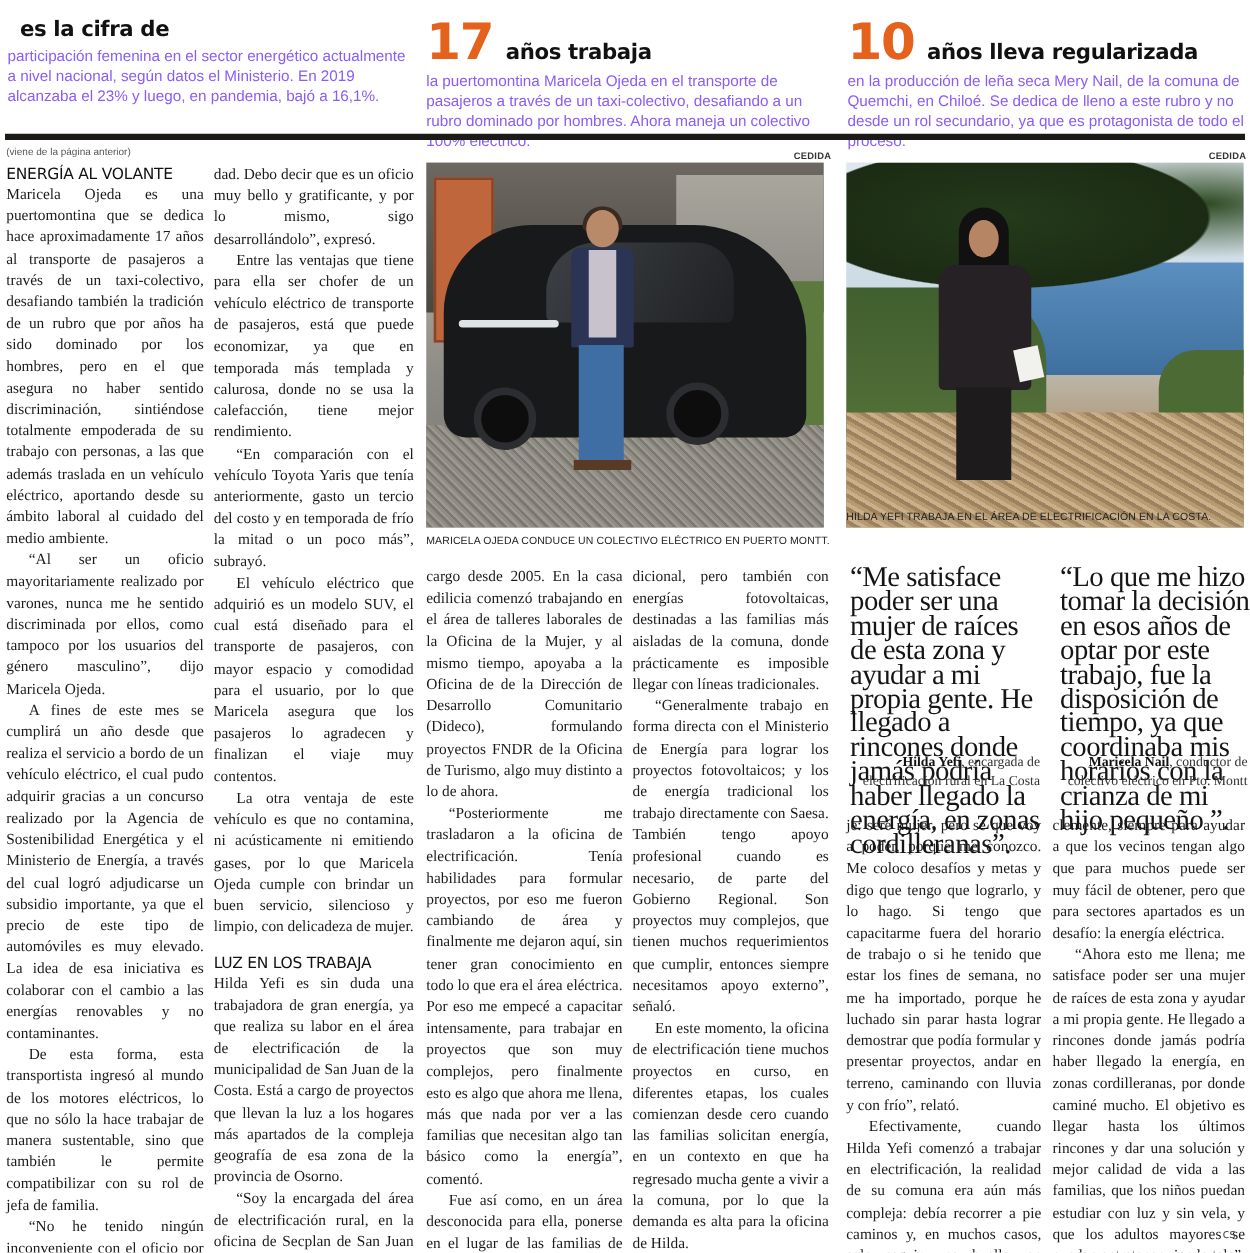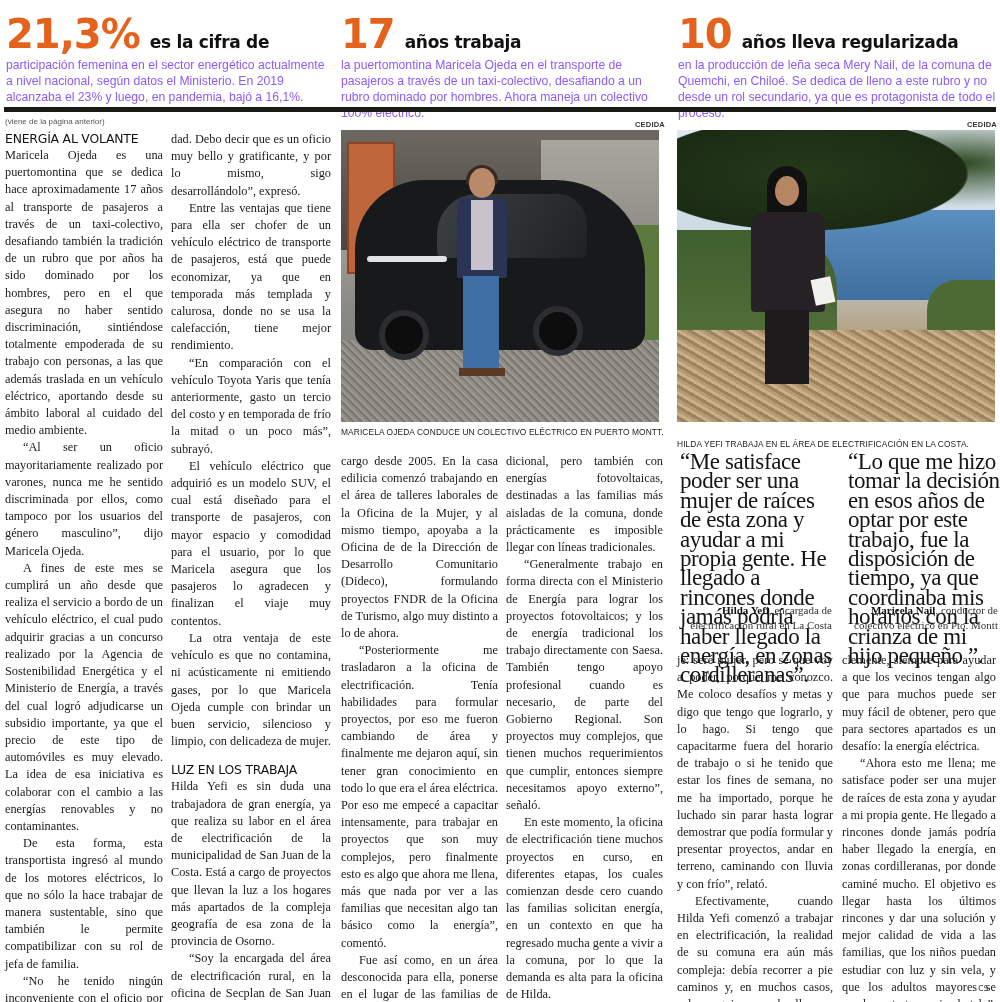--- a/index.html
+++ b/index.html
@@ -82,21 +82,20 @@
   #attr-1 { left: 672px; top: 603px; width: 160px; }
   #attr-2 { left: 838px; top: 603px; width: 160px; }
 
   .end-mark { position: absolute; left: 978px; top: 982px; font-family: "DejaVu Sans", sans-serif; font-size: 10px; color: #555; }
 </style>
 </head>
 <body>
 
 <div class="stat" id="stat-0">
   <div class="head">
-    <span class="num">21,3%</span>
     <span class="lead">es la cifra de</span>
   </div>
   <div class="desc">participación femenina en el sector energético actualmente a nivel nacional, según datos el Ministerio. En 2019 alcanzaba el 23% y luego, en pandemia, bajó a 16,1%.</div>
 </div>
 <div class="stat" id="stat-1">
   <div class="head">
     <span class="num">17</span>
     <span class="lead">años trabaja</span>
   </div>
   <div class="desc">la puertomontina Maricela Ojeda en el transporte de pasajeros a través de un taxi-colectivo, desafiando a un rubro dominado por hombres. Ahora maneja un colectivo 100% eléctrico.</div>
@@ -166,21 +165,21 @@
   <div class="rightbush"></div>
   <div class="ground"></div>
   <div class="person">
     <div class="p-hair"></div>
     <div class="p-face"></div>
     <div class="p-body"></div>
     <div class="p-paper"></div>
     <div class="p-legs"></div>
   </div>
 </div>
-<div class="caption" style="left:677px; top:439px;">HILDA YEFI TRABAJA EN EL ÁREA DE ELECTRIFICACIÓN EN LA COSTA.</div>
+<div class="caption" style="left:677px; top:408px;">HILDA YEFI TRABAJA EN EL ÁREA DE ELECTRIFICACIÓN EN LA COSTA.</div>
 
 <div class="col" id="col-3">
   <p>cargo desde 2005. En la casa edilicia comenzó trabajando en el área de talleres laborales de la Oficina de la Mujer, y al mismo tiempo, apoyaba a la Oficina de de la Dirección de Desarrollo Comunitario (Dideco), formulando proyectos FNDR de la Oficina de Turismo, algo muy distinto a lo de ahora.</p>
   <p class="ind">“Posteriormente me trasladaron a la oficina de electrificación. Tenía habilidades para formular proyectos, por eso me fueron cambiando de área y finalmente me dejaron aquí, sin tener gran conocimiento en todo lo que era el área eléctrica. Por eso me empecé a capacitar intensamente, para trabajar en proyectos que son muy complejos, pero finalmente esto es algo que ahora me llena, más que nada por ver a las familias que necesitan algo tan básico como la energía”, comentó.</p>
   <p class="ind">Fue así como, en un área desconocida para ella, ponerse en el lugar de las familias de localidades apartadas le permitió ir logrando sus objetivos, trabajando en proyectos de electrificación rural a través de extensión de líneas, lo más tra-</p>
 </div>
 
 <div class="col" id="col-4">
   <p>dicional, pero también con energías fotovoltaicas, destinadas a las familias más aisladas de la comuna, donde prácticamente es imposible llegar con líneas tradicionales.</p>
   <p class="ind">“Generalmente trabajo en forma directa con el Ministerio de Energía para lograr los proyectos fotovoltaicos; y los de energía tradicional los trabajo directamente con Saesa. También tengo apoyo profesional cuando es necesario, de parte del Gobierno Regional. Son proyectos muy complejos, que tienen muchos requerimientos que cumplir, entonces siempre necesitamos apoyo externo”, señaló.</p>

